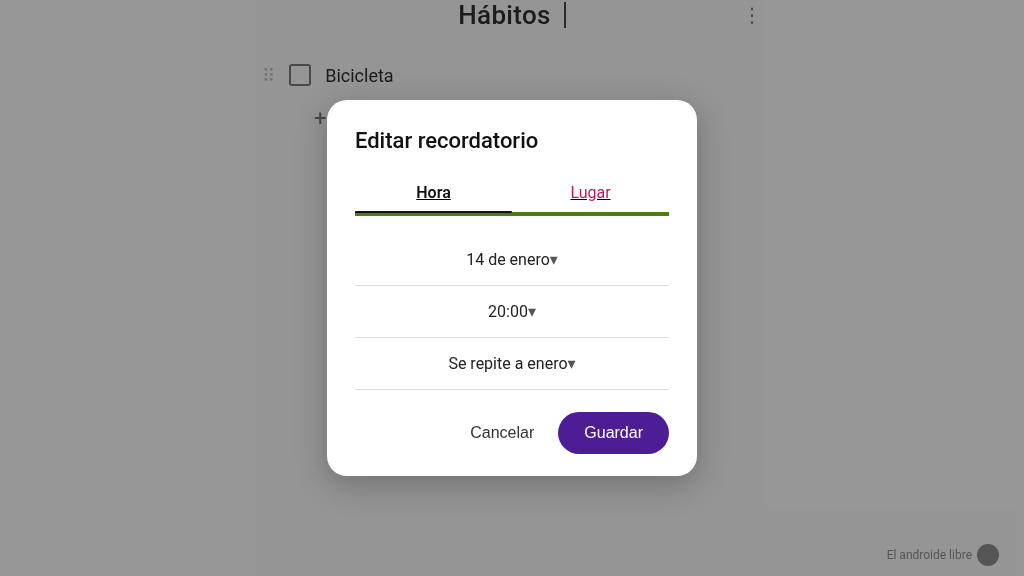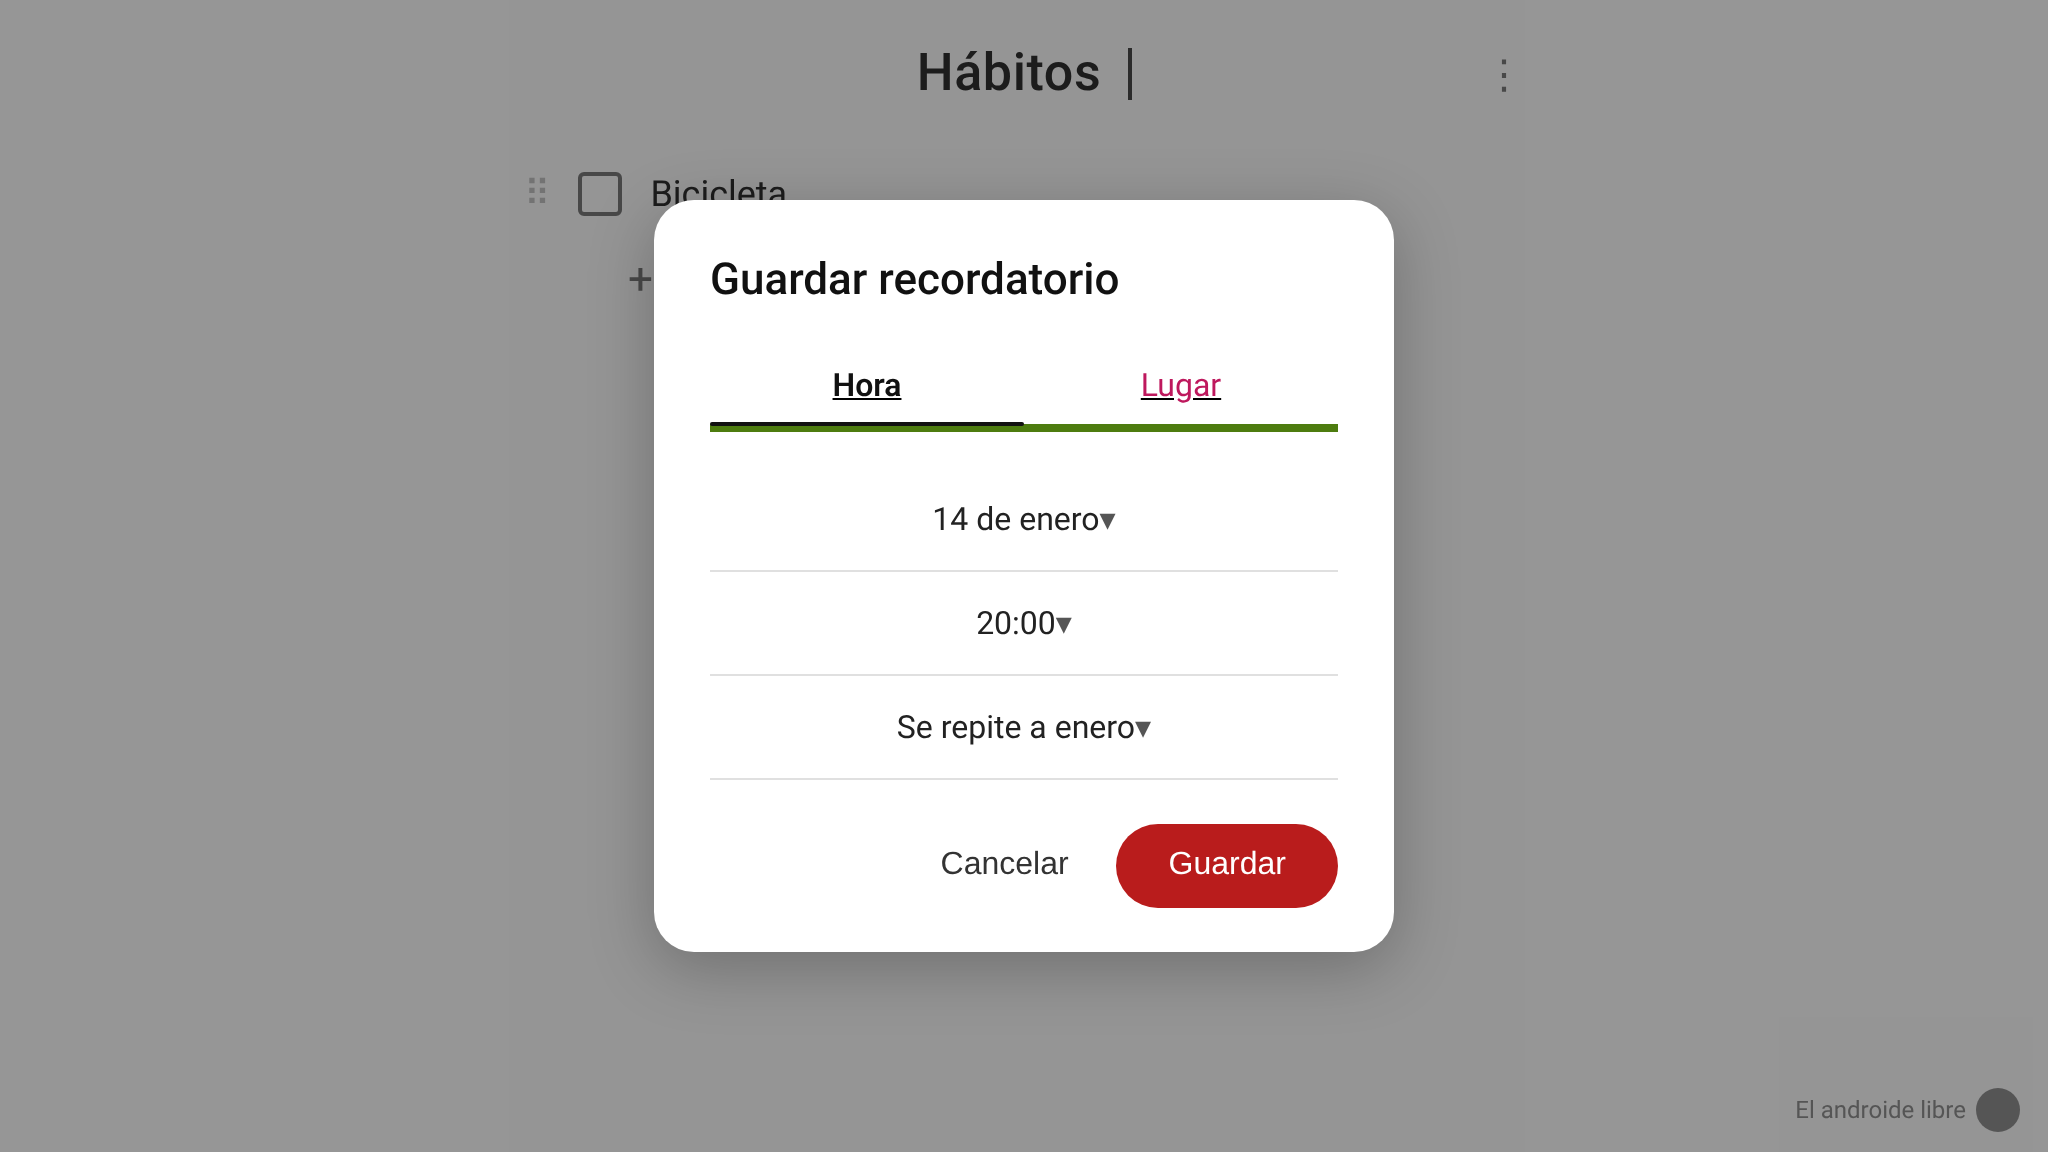--- a/index.html
+++ b/index.html
@@ -14,21 +14,21 @@
     }
 
     
     .bg-content {
       position: absolute;
       top: 0; left: 0;
       width: 100%; height: 100%;
       display: flex;
       flex-direction: column;
       align-items: center;
-      padding-top: 22px;
+      padding-top: 0;
       border-radius: 30px;
     }
 
     .page-title-row {
       display: flex;
       align-items: center;
       justify-content: center;
       gap: 12px;
       width: 500px;
       position: relative;
@@ -204,35 +204,35 @@
       background: none;
       border: none;
       font-size: 16px;
       color: #333;
       cursor: pointer;
       padding: 10px 16px;
       border-radius: 20px;
     }
 
     .btn-primary {
-      background: #b91c1c;
+      background: #4c1d95;
       color: #fff;
       border: none;
       border-radius: 24px;
       font-size: 16px;
       font-weight: 500;
       padding: 12px 26px;
       cursor: pointer;
     }
 
     
     .watermark {
       position: absolute;
       bottom: 10px;
-      right: 14px;
+      right: 25px;
       font-size: 12px;
       color: #555;
       display: flex;
       align-items: center;
       gap: 5px;
     }
 
     .watermark-icon {
       width: 22px;
       height: 22px;
@@ -258,21 +258,21 @@
   </div>
 
   <div class="add-row">
     <span class="plus-icon">+</span>
     <span class="add-label">Elemento de lista</span>
   </div>
 </div>
 
 <div class="overlay">
   <div class="dialog">
-    <div class="dialog-title">Guardar recordatorio</div>
+    <div class="dialog-title">Editar recordatorio</div>
 
     <div class="dialog-tabs">
       <div class="dialog-tab active">Hora</div>
       <div class="dialog-tab">Lugar</div>
     </div>
 
     <div class="dropdown-row">
       <span class="dropdown-label">14 de enero</span>
       <span class="dropdown-arrow">▾</span>
     </div>

